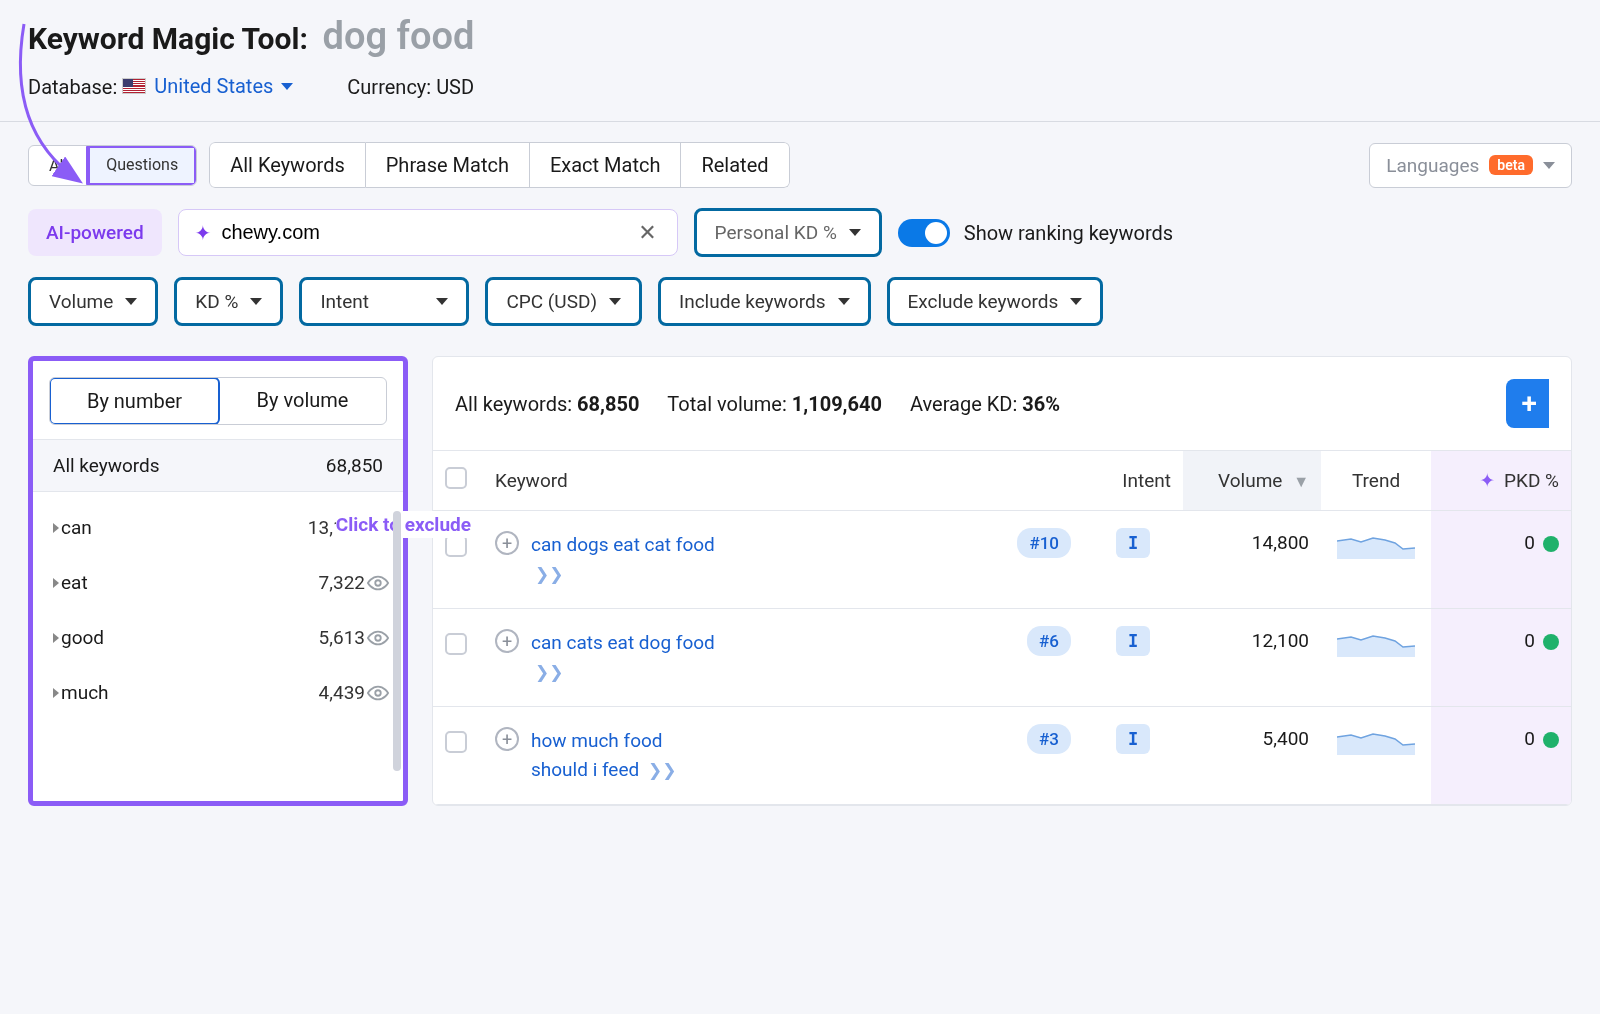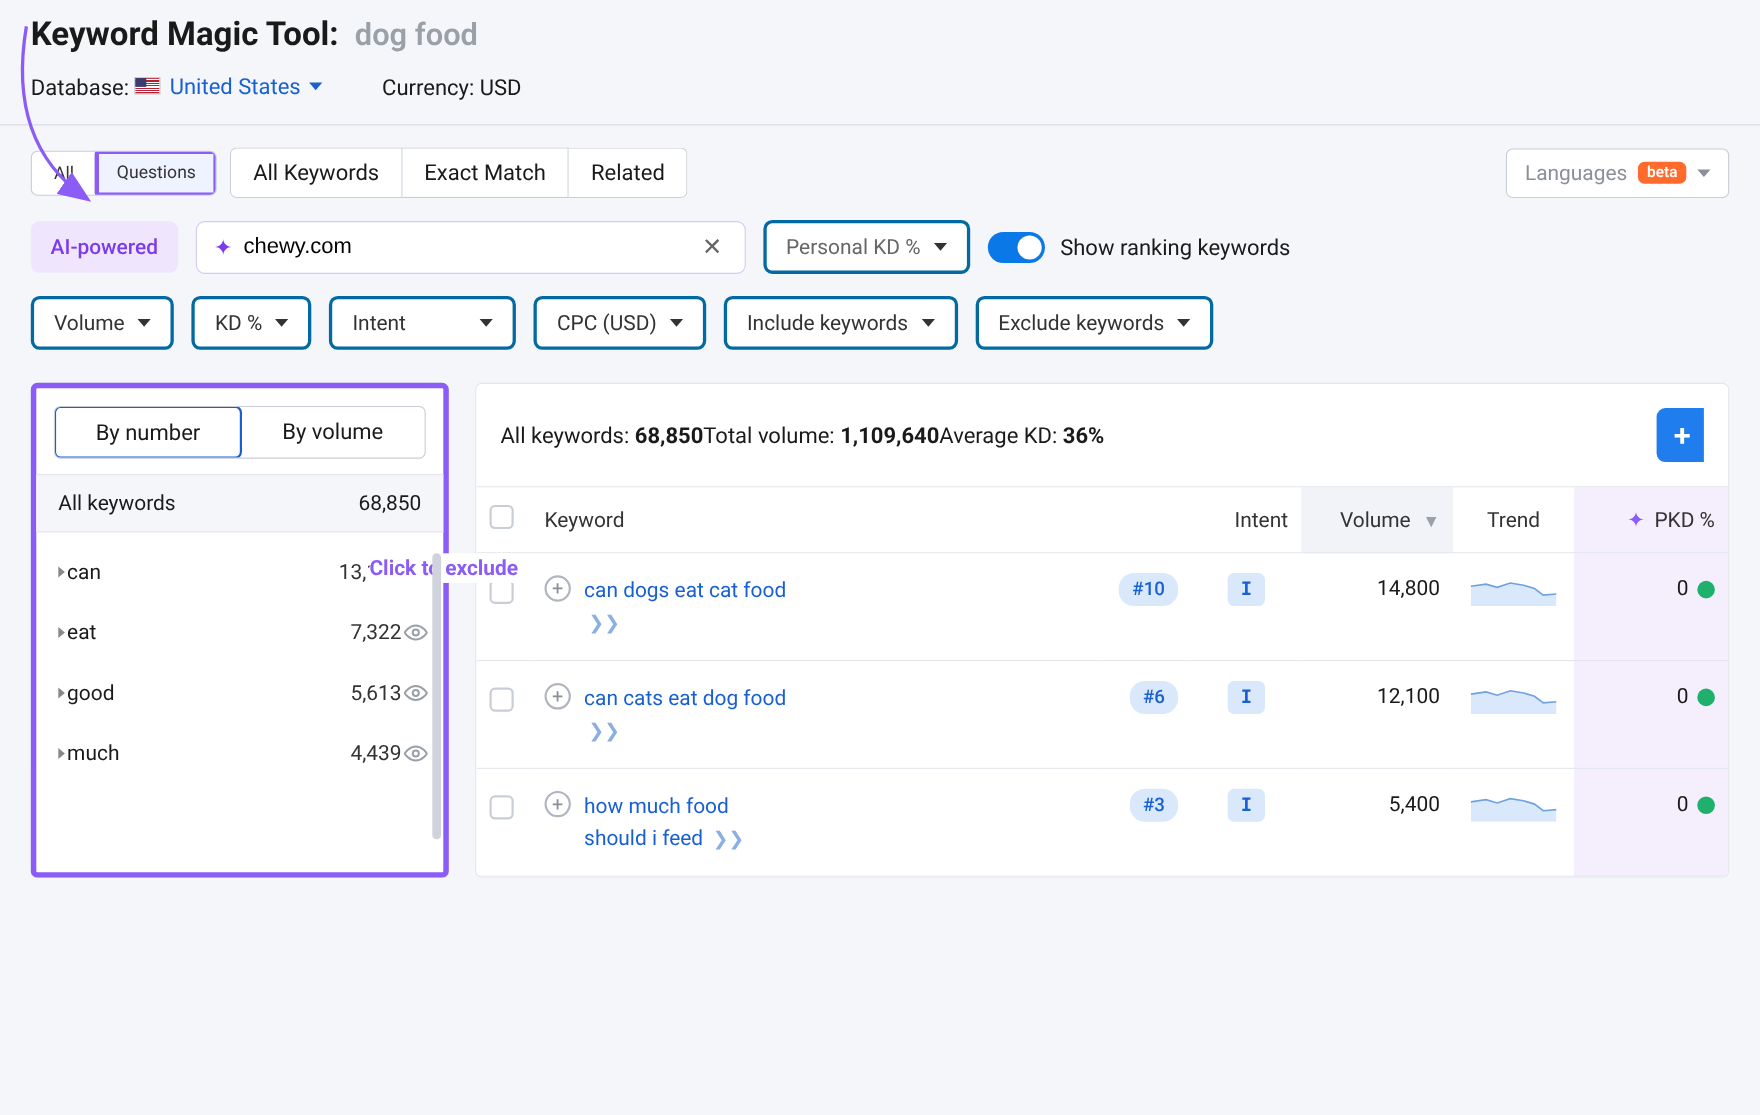--- a/index.html
+++ b/index.html
@@ -17,21 +17,21 @@
   .title-row h1 {
     font-size: 30px;
     font-weight: 700;
     line-height: 1.2;
     display: inline-block;
   }
   .title-row .seed {
     color: #9aa0a7;
     font-weight: 600;
     margin-left: 10px;
-    font-size: 28px;
+    font-size: 38px;
   }
   .meta-row {
     margin-top: 16px;
     display: flex;
     gap: 54px;
     align-items: center;
     font-size: 20px;
   }
   .meta-row .db-link {
     color: #1860d1;
@@ -304,20 +304,21 @@
   .results {
     flex:1;
     background:#fff;
     border:1px solid #e3e6ec;
     border-radius:6px;
     overflow:hidden;
   }
   .results-header {
     display:flex;
     align-items:center;
+    gap: 28px;
     padding: 22px 22px;
     font-size:20px;
   }
   .results-header .stat b { font-weight:700; }
   .add-btn {
     margin-left:auto;
     background:#1f7ded;
     color:#fff;
     font-size:28px;
     font-weight:600;
@@ -444,20 +445,21 @@
 
 <div class="filter-bar">
   <div class="row">
     <div class="seg-group">
       <div class="seg all">All</div>
       <div class="seg questions">Questions</div>
     </div>
 
     <div class="seg-group nb match-group">
       <div class="match">All Keywords</div>
+      <div class="match">Phrase Match</div>
       <div class="match">Exact Match</div>
       <div class="match">Related</div>
     </div>
 
     <div class="lang-pill">
       <span>Languages</span>
       <span class="beta-badge">beta</span>
       <span class="chevron-down"></span>
     </div>
   </div>

